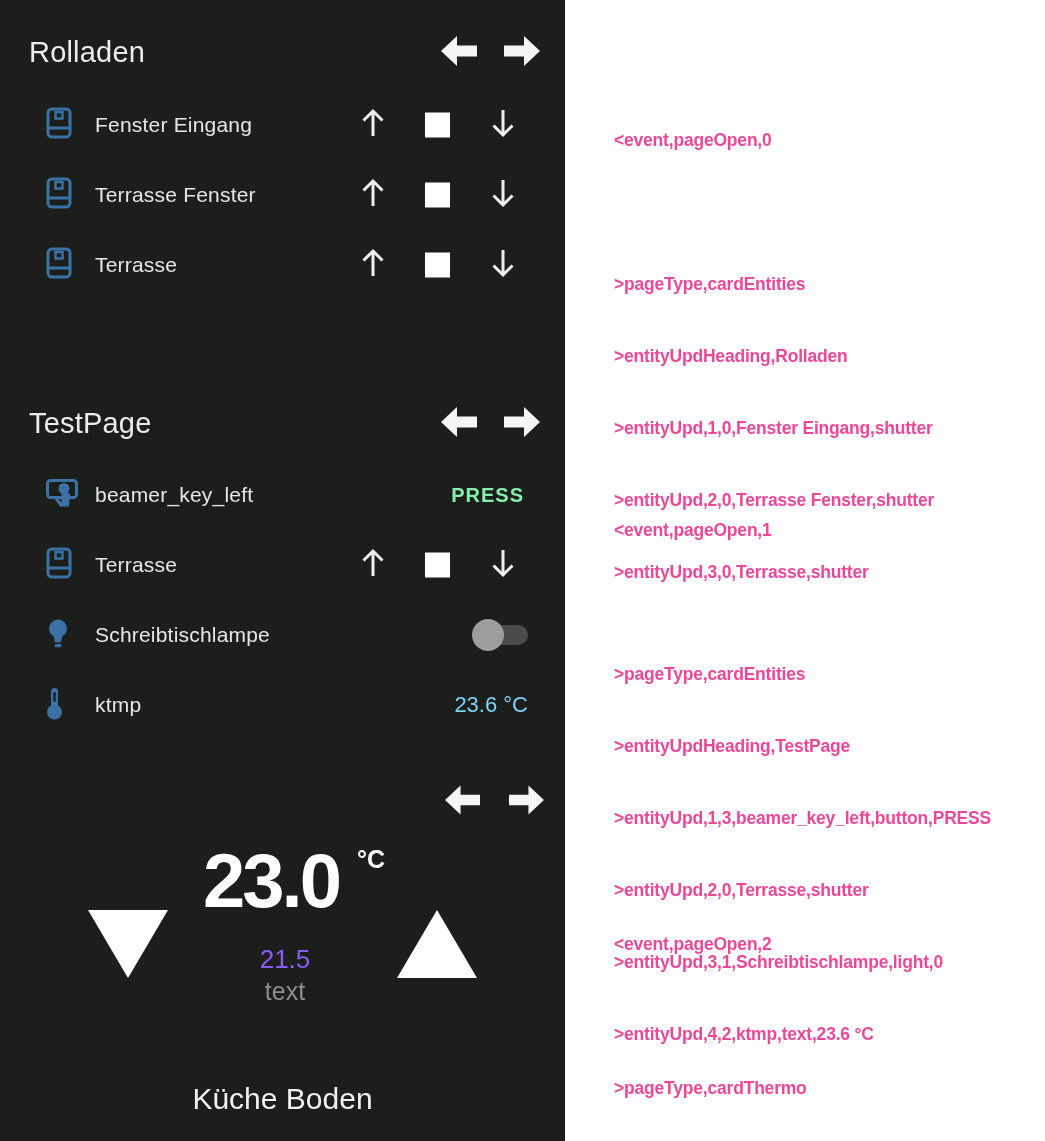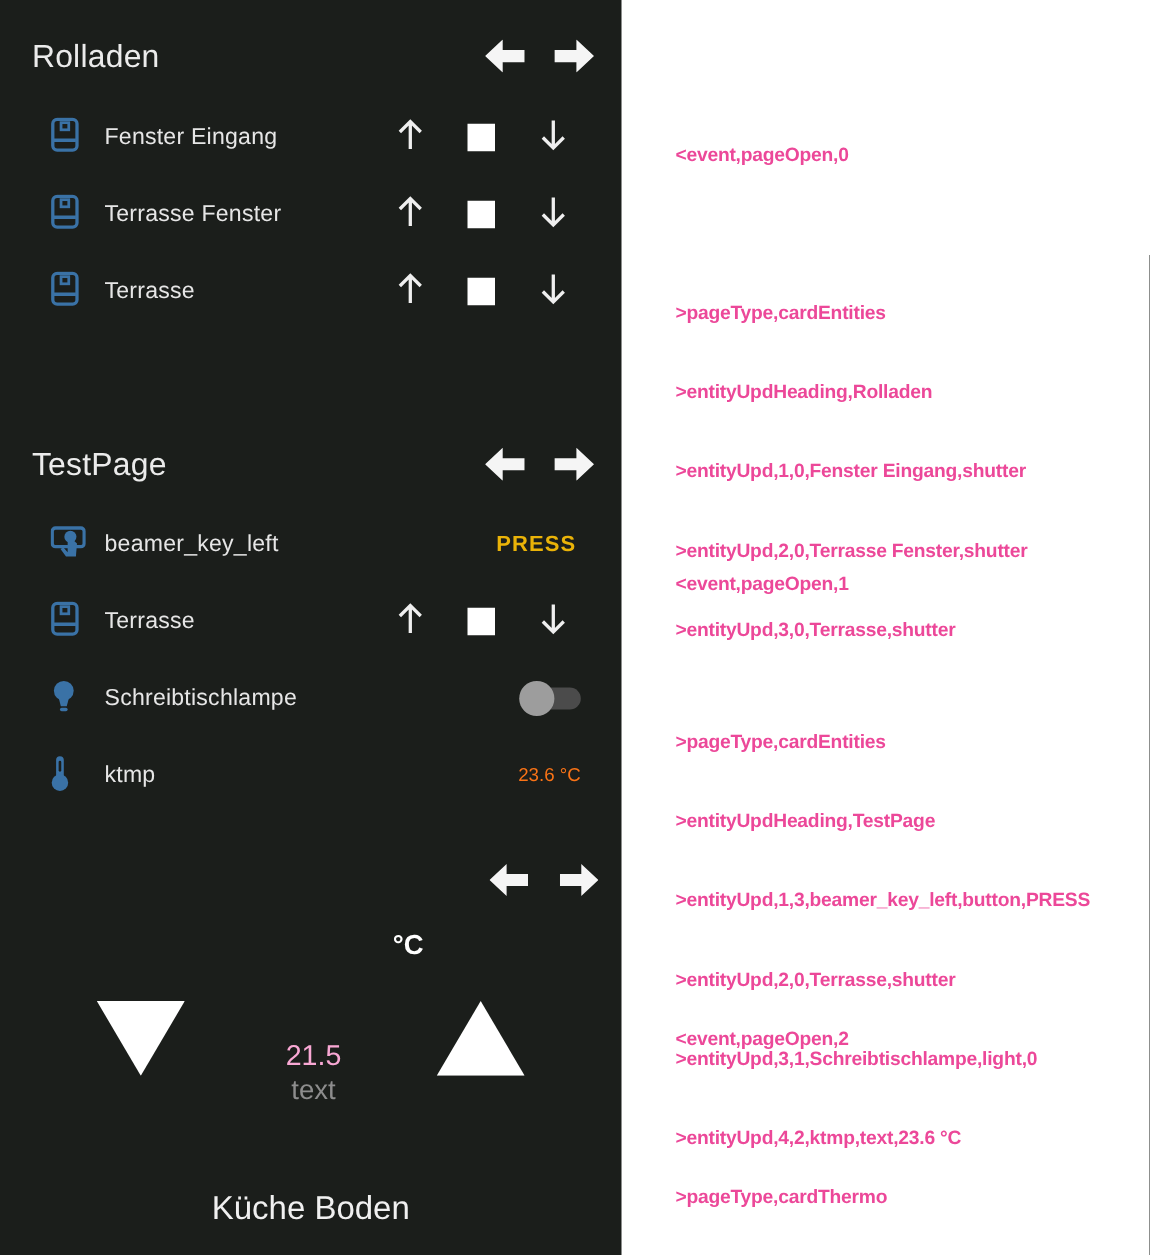--- a/index.html
+++ b/index.html
@@ -24,41 +24,41 @@
   .entity-label{
     position:absolute;left:95px;top:50%;transform:translateY(-50%);
     font-size:21px;color:#e6e6e6;letter-spacing:0.2px;white-space:nowrap;
   }
   .ctl{position:absolute;top:50%;transform:translateY(-50%);color:#efefef;cursor:pointer;}
   .ctl-up{left:360px;}
   .ctl-stop{left:425px;width:25px;height:25px;background:#ffffff;}
   .ctl-down{left:490px;}
   .press-label{
     position:absolute;right:41px;top:50%;transform:translateY(-50%);
-    font-size:20px;font-weight:700;letter-spacing:1px;color:#eab308;cursor:pointer;
+    font-size:20px;font-weight:700;letter-spacing:1px;color:#86efac;cursor:pointer;
   }
   .value-label{
     position:absolute;right:37px;top:50%;transform:translateY(-50%);
-    font-size:17px;color:#f97316;white-space:nowrap;
+    font-size:22px;color:#7dd3fc;white-space:nowrap;
   }
   
   .toggle{position:absolute;right:37px;top:50%;transform:translateY(-50%);width:56px;height:34px;cursor:pointer;}
   .toggle-track{position:absolute;left:2px;top:7px;width:54px;height:20px;border-radius:10px;background:#4b4b4b;}
   .toggle-knob{position:absolute;left:0;top:1px;width:32px;height:32px;border-radius:50%;background:#9d9d9d;}
   
   .thermo-temp{
     position:absolute;left:203px;top:843px;font-size:76px;font-weight:700;
     color:#ffffff;letter-spacing:-3px;line-height:1;
   }
   .thermo-unit{
     position:absolute;left:357px;top:845px;font-size:25px;font-weight:700;color:#ffffff;
   }
   .thermo-target{
     position:absolute;left:85px;width:400px;text-align:center;top:944px;
-    font-size:26px;color:#f9a8d4;
+    font-size:26px;color:#8b5cf6;
   }
   .thermo-state{
     position:absolute;left:85px;width:400px;text-align:center;top:977px;
     font-size:25px;color:#8d8d8d;
   }
   .thermo-name{
     position:absolute;left:0;width:565px;text-align:center;top:1082px;
     font-size:30px;color:#f0f0f0;
   }
   .tri{position:absolute;color:#ffffff;cursor:pointer;}
@@ -236,20 +236,21 @@
   <div class="card" style="top:770px;height:371px;">
     <span class="nav-arrow" style="left:445px;top:15px;">
       <svg width="35" height="30" viewBox="0 0 36 30">
           <use href="#ico-nav-left"></use>
         </svg></span>
     <span class="nav-arrow" style="left:509px;top:15px;">
       <svg width="35" height="30" viewBox="0 0 36 30">
           <use href="#ico-nav-right"></use>
         </svg></span>
   </div>
+  <div class="thermo-temp">23.0</div>
   <div class="thermo-unit">°C</div>
   <span class="tri" style="left:88px;top:910px;">
     <svg width="80" height="68" viewBox="0 0 80 68">
         <polygon points="0,0 80,0 40,68" fill="currentColor"></polygon>
       </svg></span>
   <span class="tri" style="left:397px;top:910px;">
     <svg width="80" height="68" viewBox="0 0 80 68">
         <polygon points="40,0 80,68 0,68" fill="currentColor"></polygon>
       </svg></span>
   <div class="thermo-target">21.5</div>

